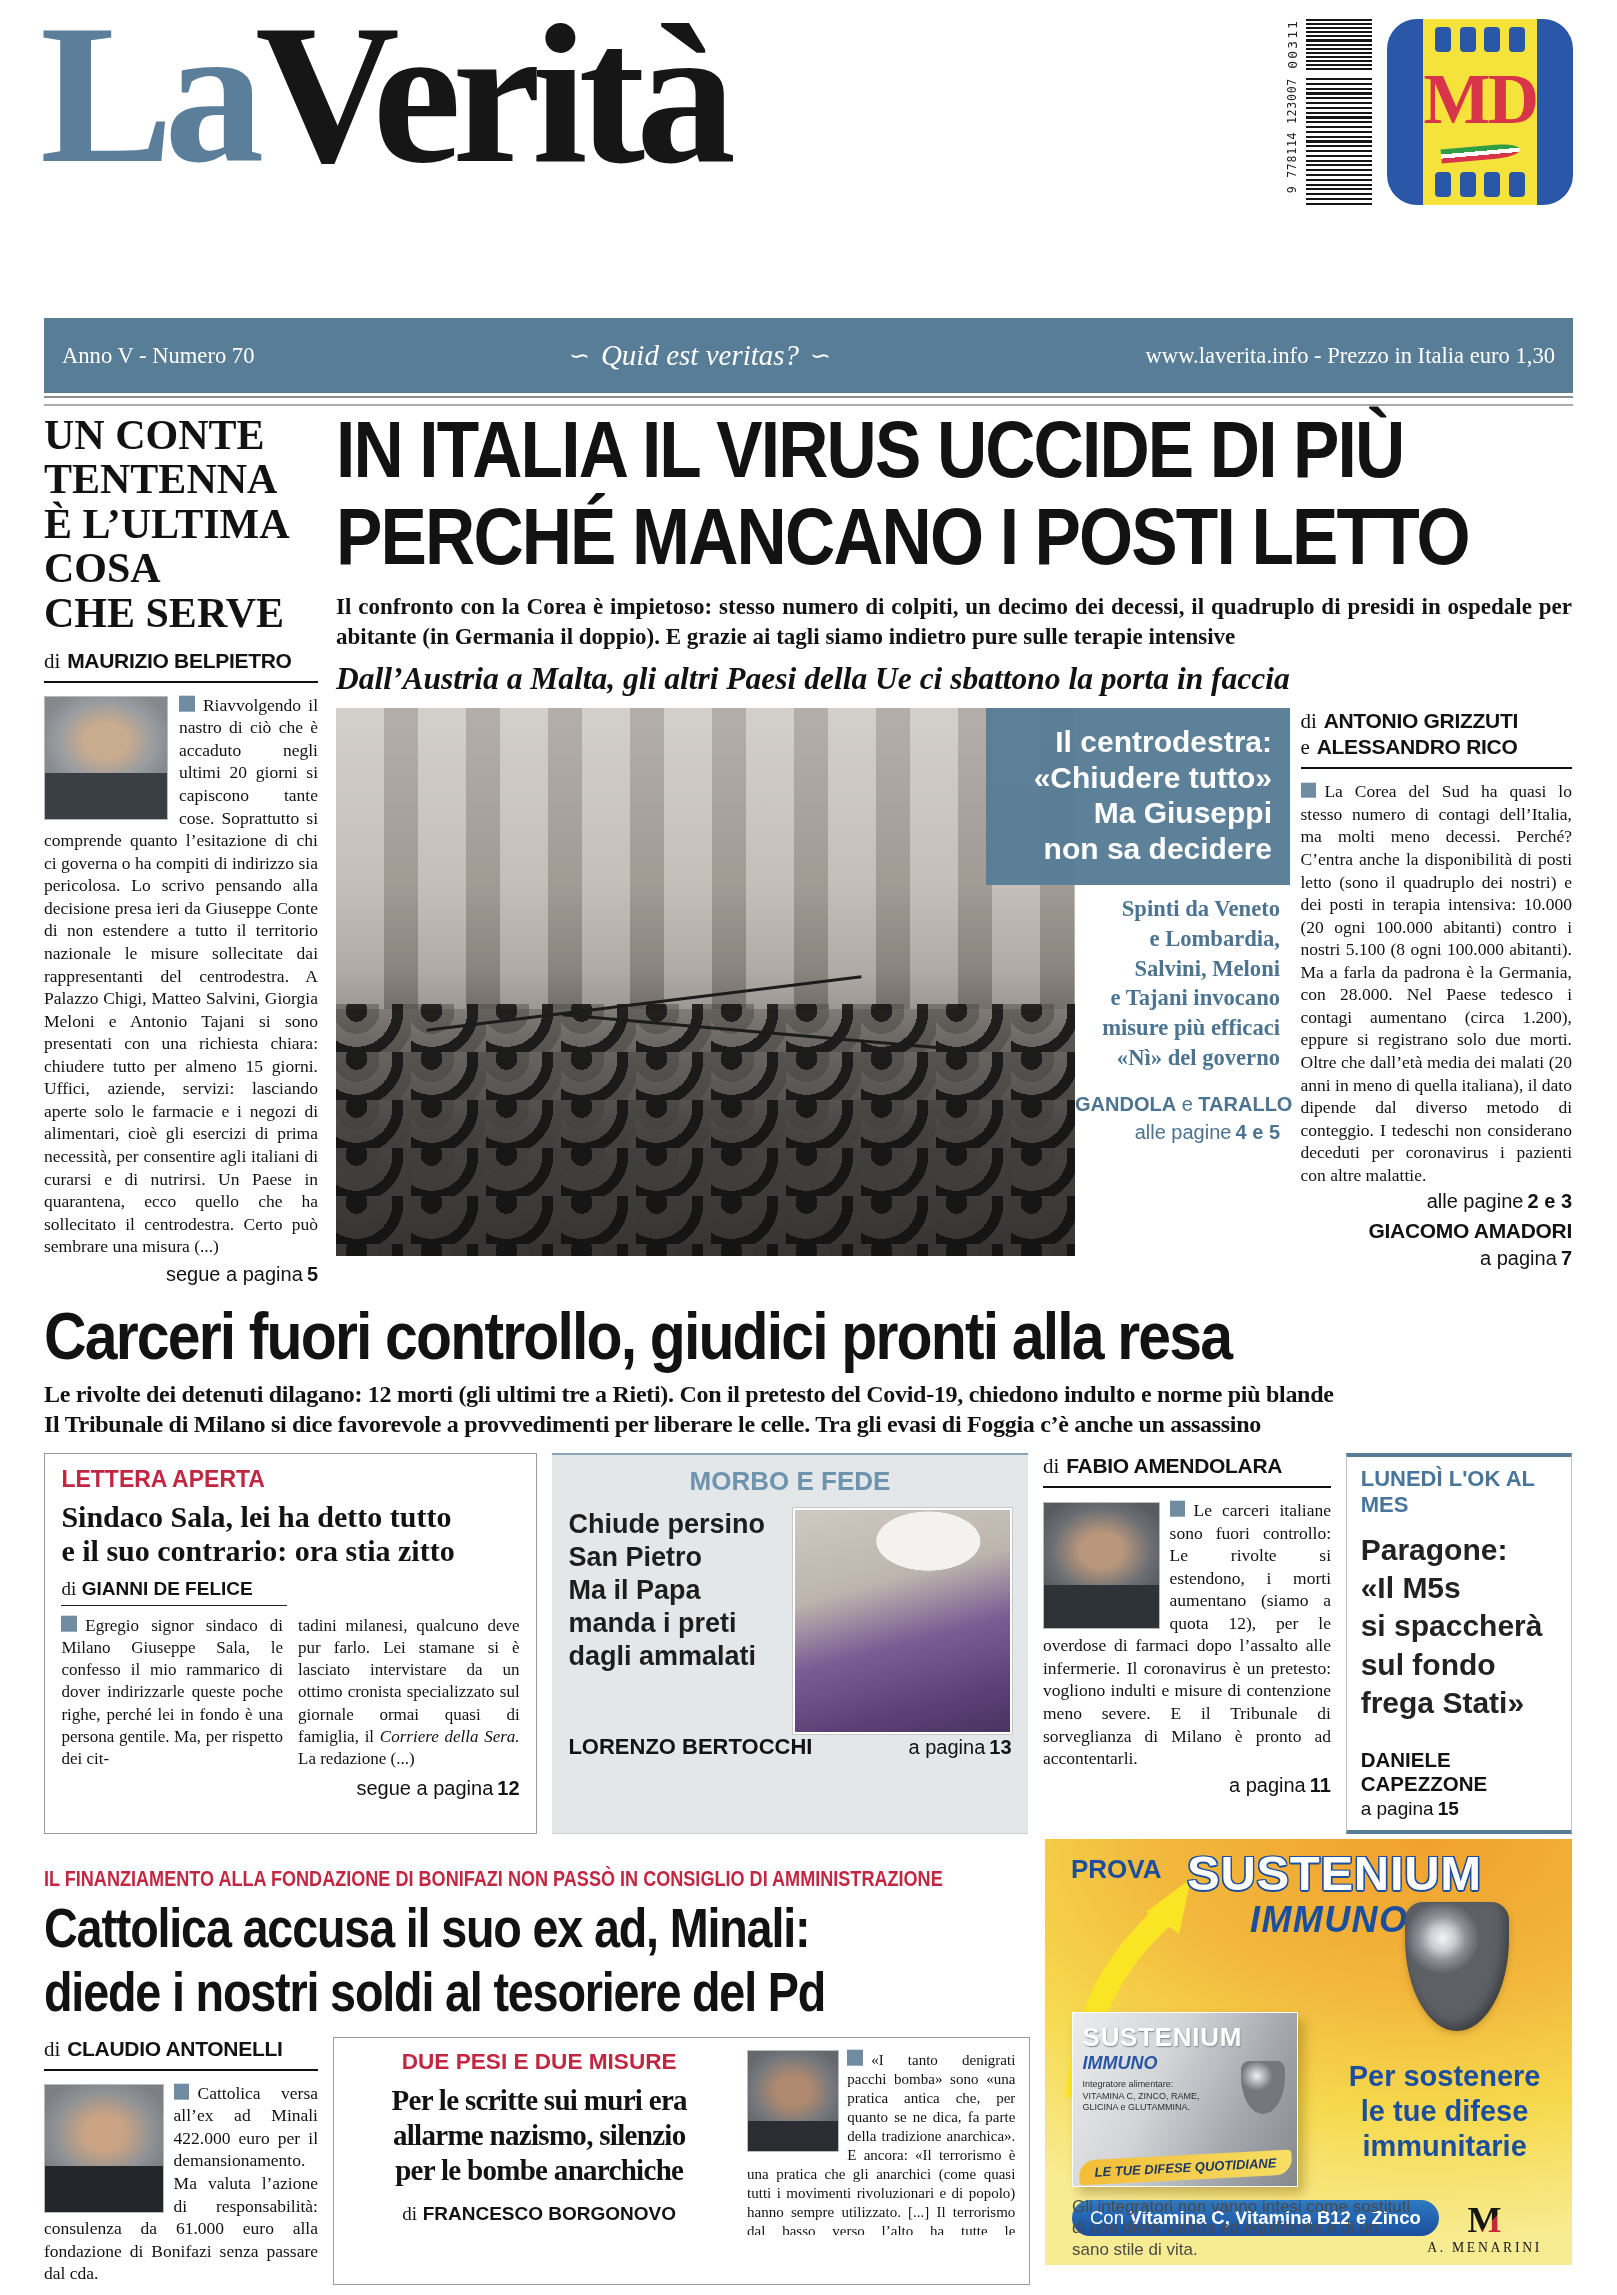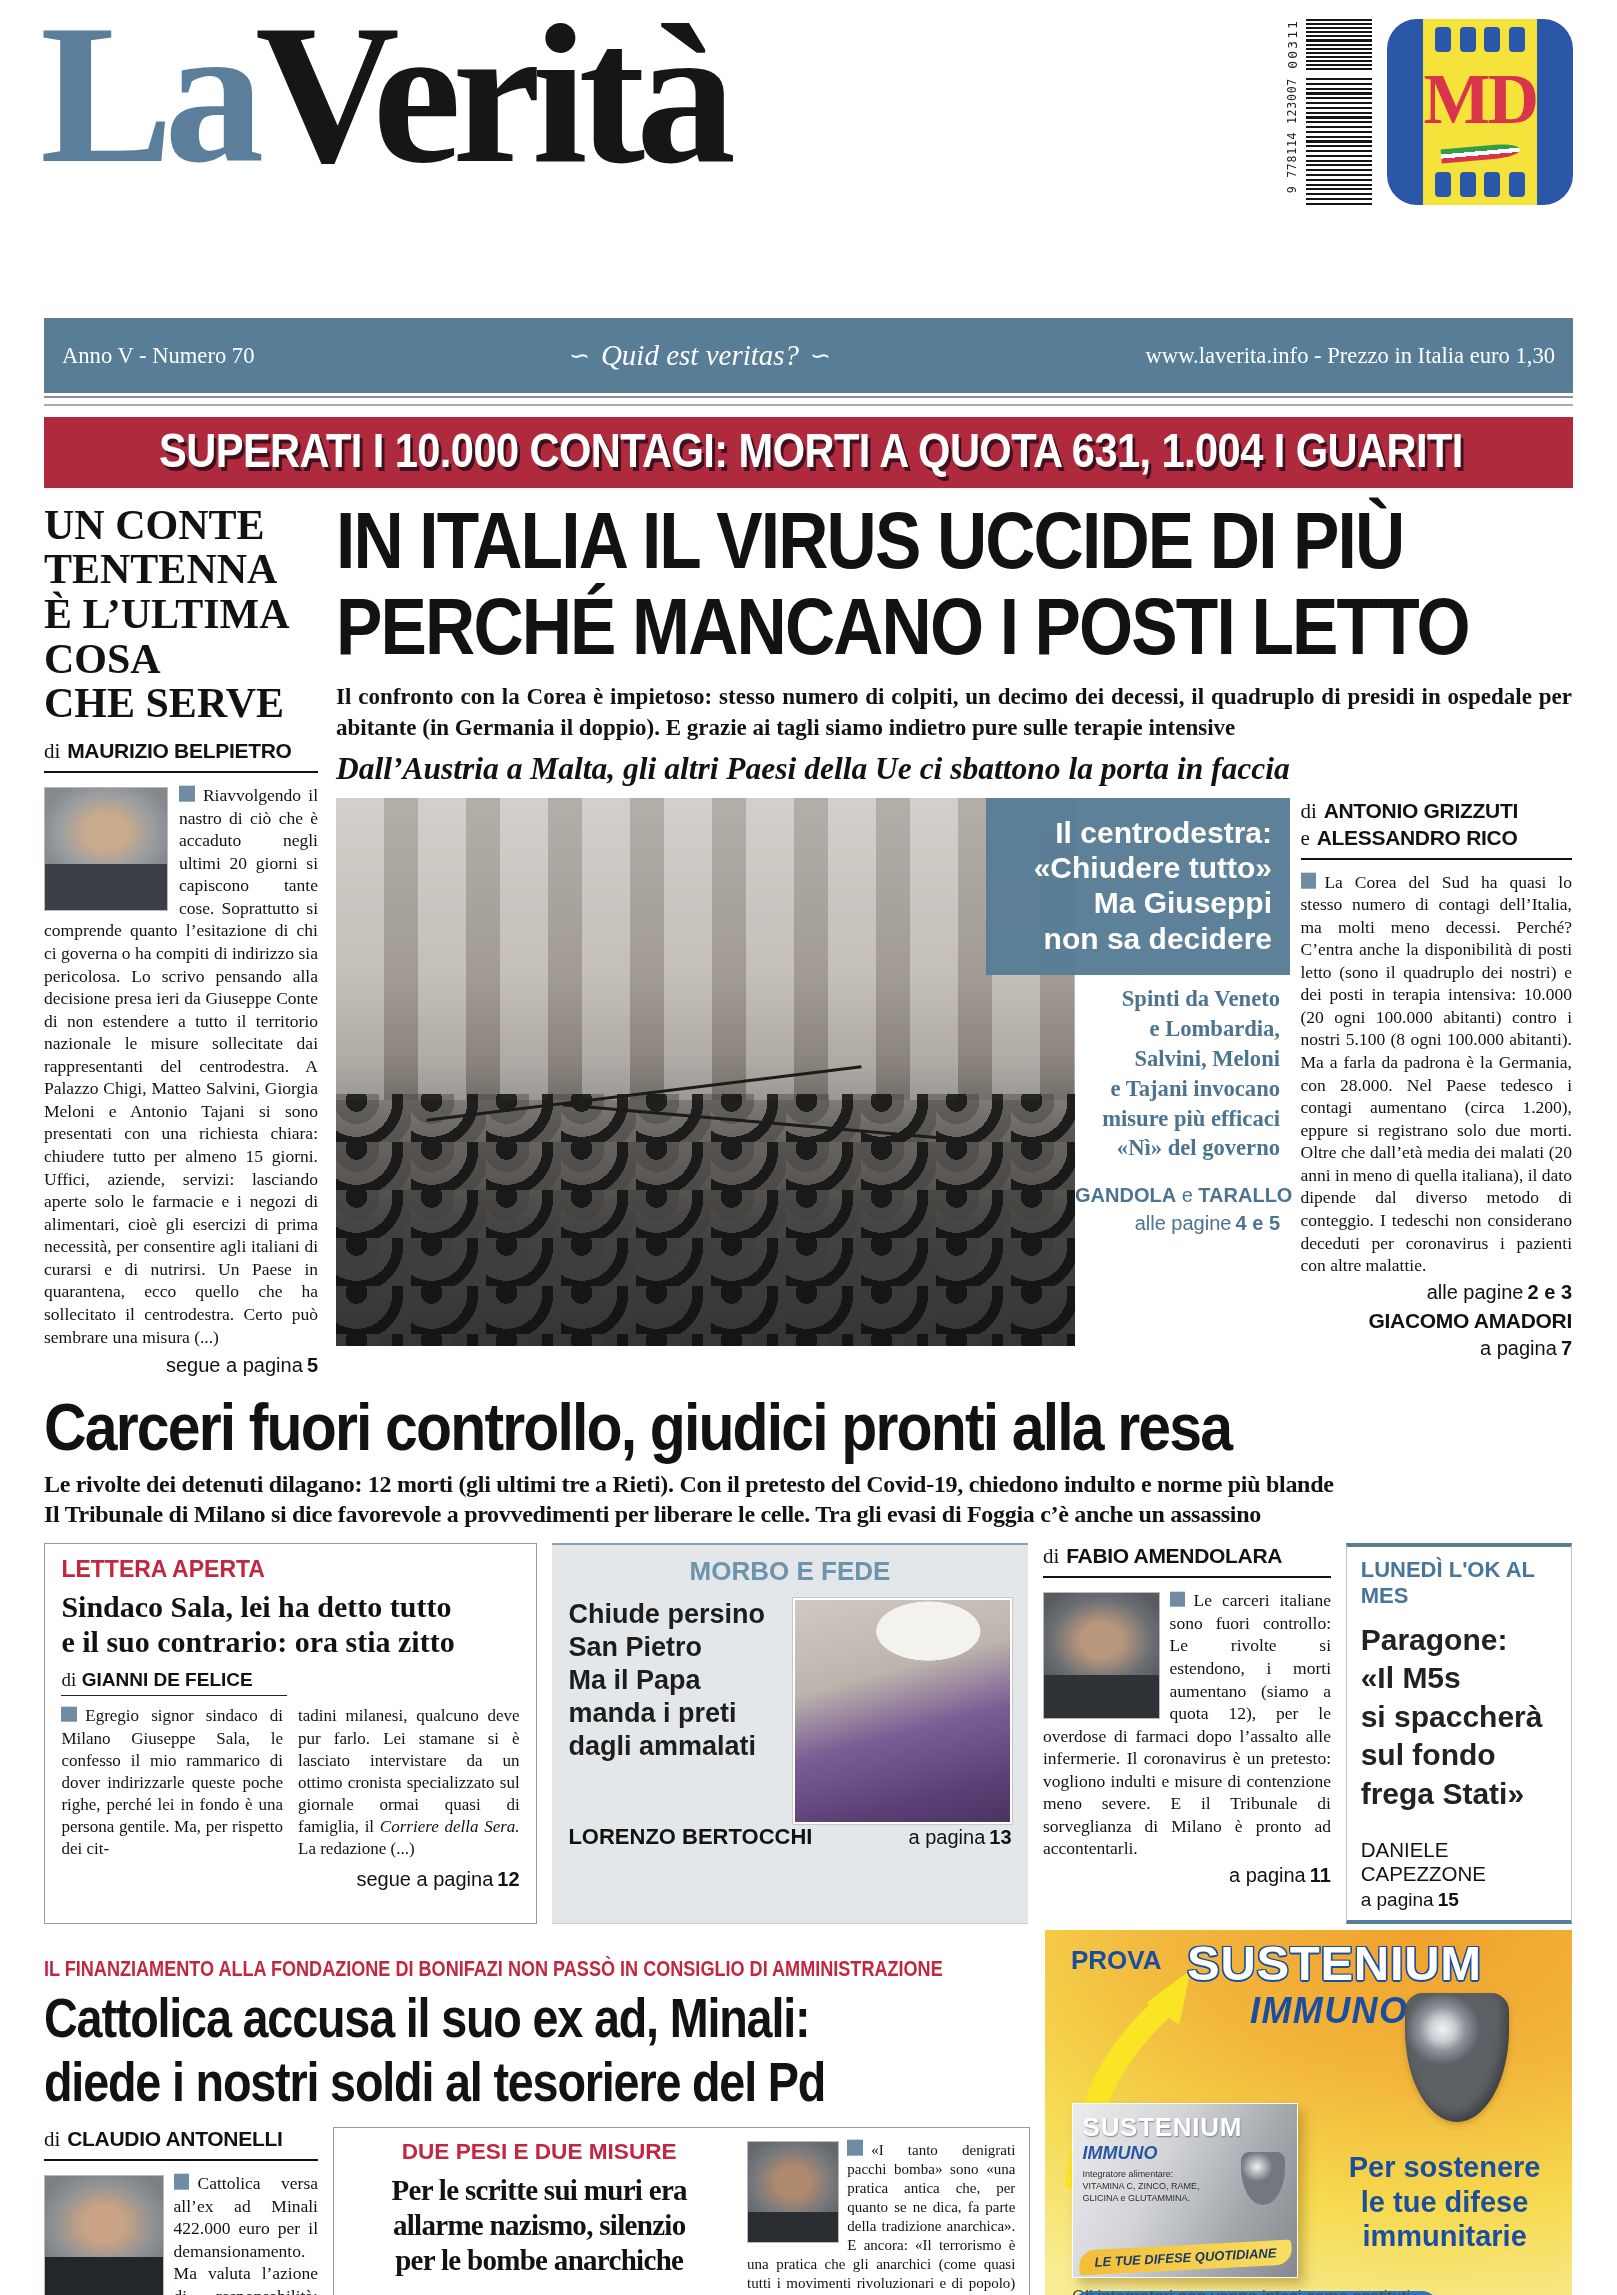--- a/index.html
+++ b/index.html
@@ -113,21 +113,21 @@
   .page-ref b{margin-left:4.1px;}
   .col-amendolara{padding-top:1.4px;}
   .headshot-sm{float:left;width:115px;height:125px;margin:2.7px 9.6px 4.1px 0;border:0.7px solid #bbb;
       background:linear-gradient(180deg,transparent 66%,#2e3338 66%),
       radial-gradient(60% 46% at 50% 38%,#b9977c 0 30%,#6b6f74 72%,#585c60 100%);}
   .box-mes{border-top:4.8px solid #587d96;border-bottom:4.8px solid #587d96;border-left:0.7px solid #c3c3c3;
       border-right:0.7px solid #c3c3c3;padding:9.6px 13.7px;box-sizing:border-box;}
   .mes-kicker{font-family:"Liberation Sans",sans-serif;font-weight:bold;font-size:22px;color:#47759b;}
   .mes-head{margin:12.3px 0 18px;}
   .mes-head div{font-family:"Liberation Sans",sans-serif;font-weight:bold;font-size:30px;line-height:1.28;color:#222;}
-  .mes-author{font-family:"Liberation Sans",sans-serif;font-weight:normal;font-size:20.5px;margin-top:25px;}
+  .mes-author{font-family:"Liberation Sans",sans-serif;font-weight:bold;font-size:20.5px;margin-top:25px;}
   .mes-page{font-family:"Liberation Sans",sans-serif;font-size:19px;margin-top:2.7px;}
   .mes-page b{margin-left:4.1px;}
   
   .bottom-row{display:grid;grid-template-columns:986px 527px;column-gap:15px;margin-top:13.7px;}
   .bottom-left{padding-top:18px;}
   .kicker-big{margin-bottom:5.5px;}
   .kicker-big span{display:inline-block;font-family:"Liberation Sans",sans-serif;font-weight:bold;
       font-size:22.6px;color:#c22742;white-space:nowrap;transform:scaleX(.8);transform-origin:left;}
   .cattolica-head{margin:0 0 12.3px;}
   .cattolica-head div{font-family:"Liberation Sans",sans-serif;font-weight:bold;font-size:55px;
@@ -227,21 +227,20 @@
     <span class="motto">
       <span class="flourish">∽</span>
       <i>Quid est veritas?</i>
       <span class="flourish">∽</span>
     </span>
     <span>www.laverita.info - Prezzo in Italia euro 1,30</span>
   </div>
   <div class="double-rule"></div>
 
 
-  <div class="banner"><span>SUPERATI I 10.000 CONTAGI: MORTI A QUOTA 631, 1.004 I GUARITI</span></div>
 
   <div class="top-grid">
 
     <aside>
       <h2 class="serif-head">
         <div>UN CONTE</div>
         <div>TENTENNA</div>
         <div>È L’ULTIMA</div>
         <div>COSA</div>
         <div>CHE SERVE</div>

